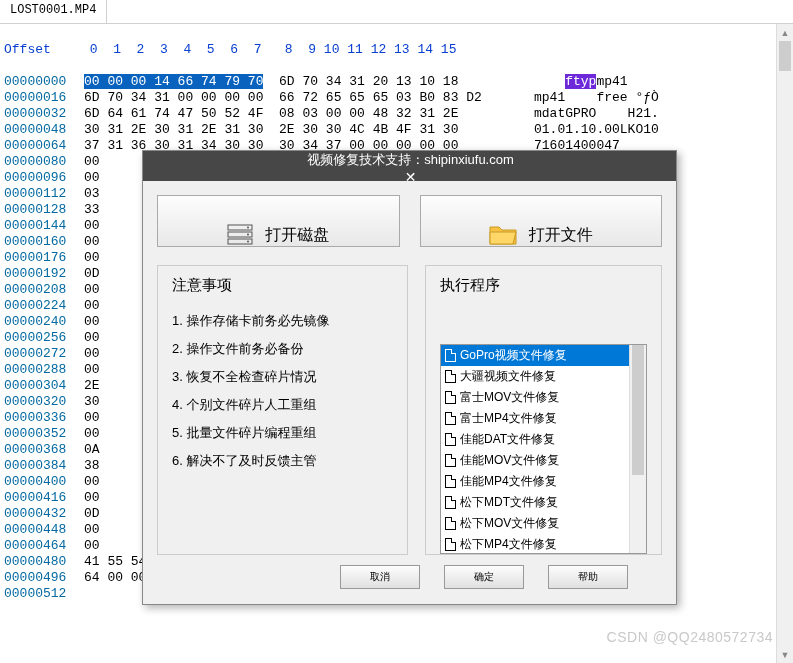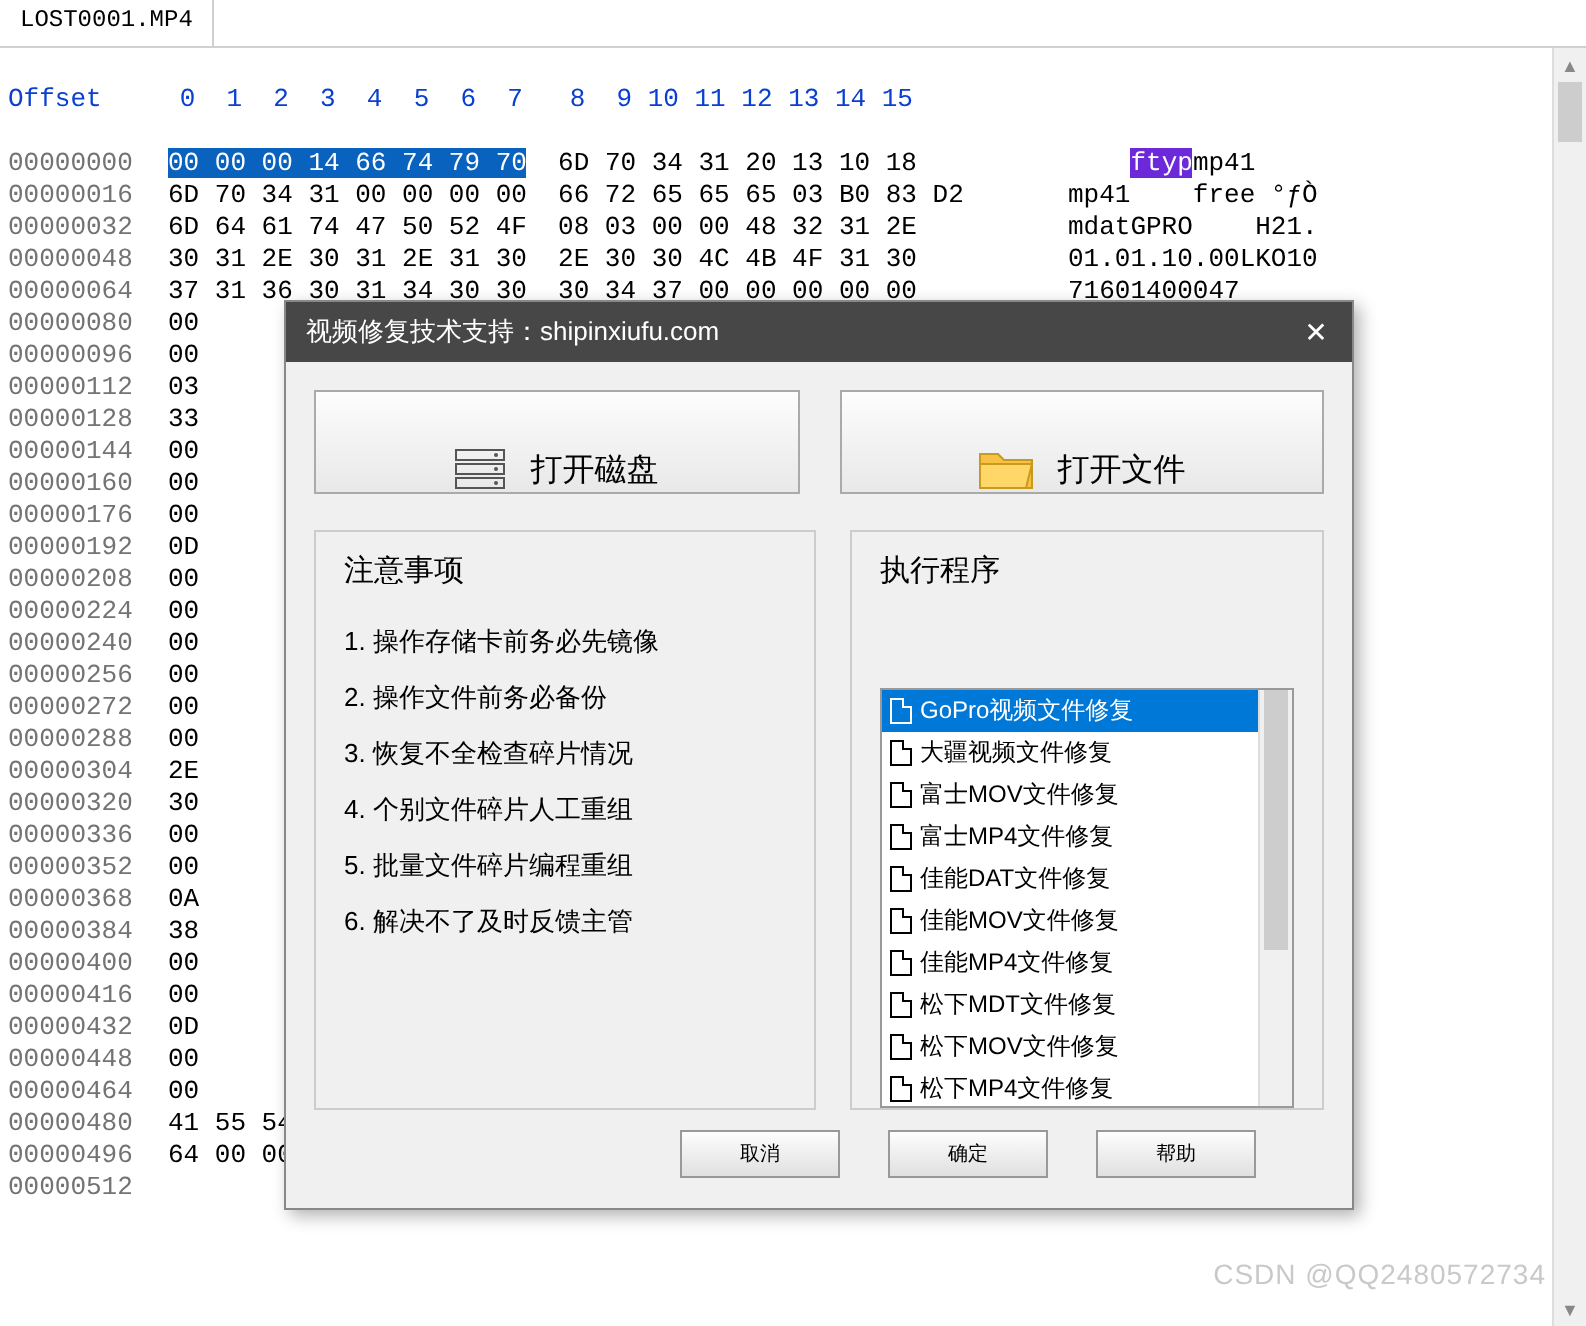--- a/index.html
+++ b/index.html
@@ -2,31 +2,31 @@
 <html><head>
 <meta charset="utf-8">
 <style>
 * { box-sizing: border-box; margin: 0; padding: 0; }
 body { font-family: "Microsoft YaHei", "SimSun", sans-serif; font-size: 12px; background: #fff; color: #000; width: 793px; height: 663px; overflow: hidden; position: relative; }
 .tab-bar { background: #fff; border-bottom: 1px solid #d0d0d0; height: 24px; display: flex; }
 .tab { padding: 3px 10px; border-right: 1px solid #d0d0d0; font-family: "Courier New", monospace; background: #fff; }
 .hex-area { font-family: "Courier New", monospace; font-size: 13px; line-height: 16px; white-space: pre; padding: 2px 0 0 4px; }
 .hex-header { color: #0a40d0; }
 .hex-row { display: flex; }
-.hex-offset { color: #737373; width: 80px; }
+.hex-offset { color: #0369a1; width: 80px; }
 .hex-bytes { width: 440px; }
 .hex-ascii { padding-left: 10px; }
 .hl-b { background: #0862be; color: #fff; }
 .hl-a { background: #6d28d9; color: #fff; }
 .scrollbar-v { position: absolute; right: 0; top: 24px; bottom: 0; width: 17px; background: #f0f0f0; border-left: 1px solid #ddd; }
 .scroll-up, .scroll-down { height: 17px; background: #f0f0f0; display: flex; align-items: center; justify-content: center; font-size: 9px; color: #888; }
 .scroll-thumb { position: absolute; top: 17px; left: 2px; right: 2px; height: 30px; background: #cdcdcd; }
 
 .dialog { position: absolute; left: 142px; top: 150px; width: 535px; height: 455px; background: #f0f0f0; border: 1px solid #888; box-shadow: 3px 3px 8px rgba(0,0,0,0.3); }
-.dlg-title { background: #474747; color: #fff; height: 30px; display: flex; align-items: center; justify-content: space-between; padding: 0 8px 0 10px; font-size: 13px; }
+.dlg-title { background: #474747; color: #fff; height: 30px; display: flex; align-items: center; justify-content: space-between; padding: 0 8px 0 10px; font-size: 13px; flex-direction: column; }
 .dlg-close { width: 20px; height: 20px; display: flex; align-items: center; justify-content: center; cursor: pointer; font-size: 14px; }
 .dlg-body { padding: 14px; }
 .btn-row { display: flex; gap: 20px; margin-bottom: 18px; }
 .big-btn { flex: 1; height: 52px; background: linear-gradient(#fdfdfd, #e8e8e8); border: 1px solid #aaa; display: flex; align-items: flex-end; justify-content: center; gap: 12px; font-size: 16px; cursor: pointer; }
 .cols { display: flex; gap: 17px; }
 .col-left { flex: 1; border: 1px solid #ccc; padding: 10px 14px 14px; height: 290px; }
 .col-right { flex: 1; border: 1px solid #ccc; padding: 10px 0 0 14px; height: 290px; display: flex; flex-direction: column; }
 .col-title { font-size: 15px; margin-bottom: 12px; }
 .notes-list { font-size: 13px; line-height: 28px; }
 .prog-box { border: 1px solid #999; height: 242px; margin-right: 14px; overflow-y: auto; overflow-x: hidden; background: #fff; font-size: 12px; position: relative; margin-top: 37px; }

